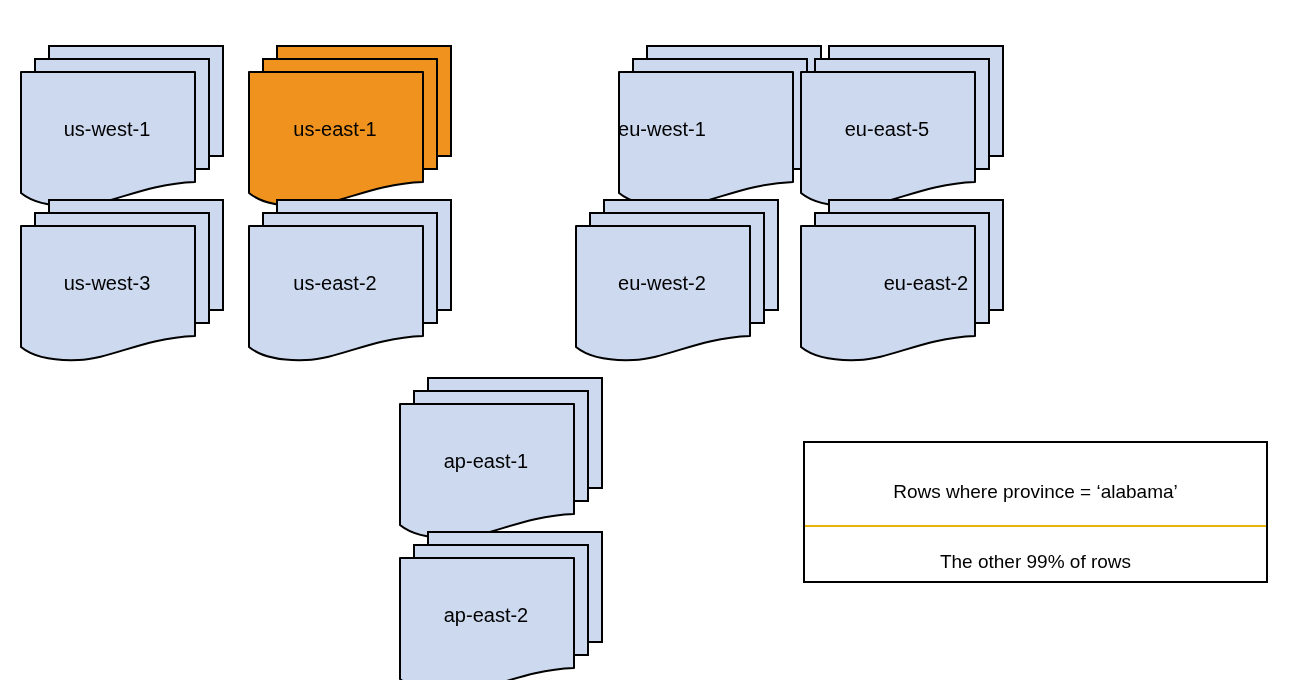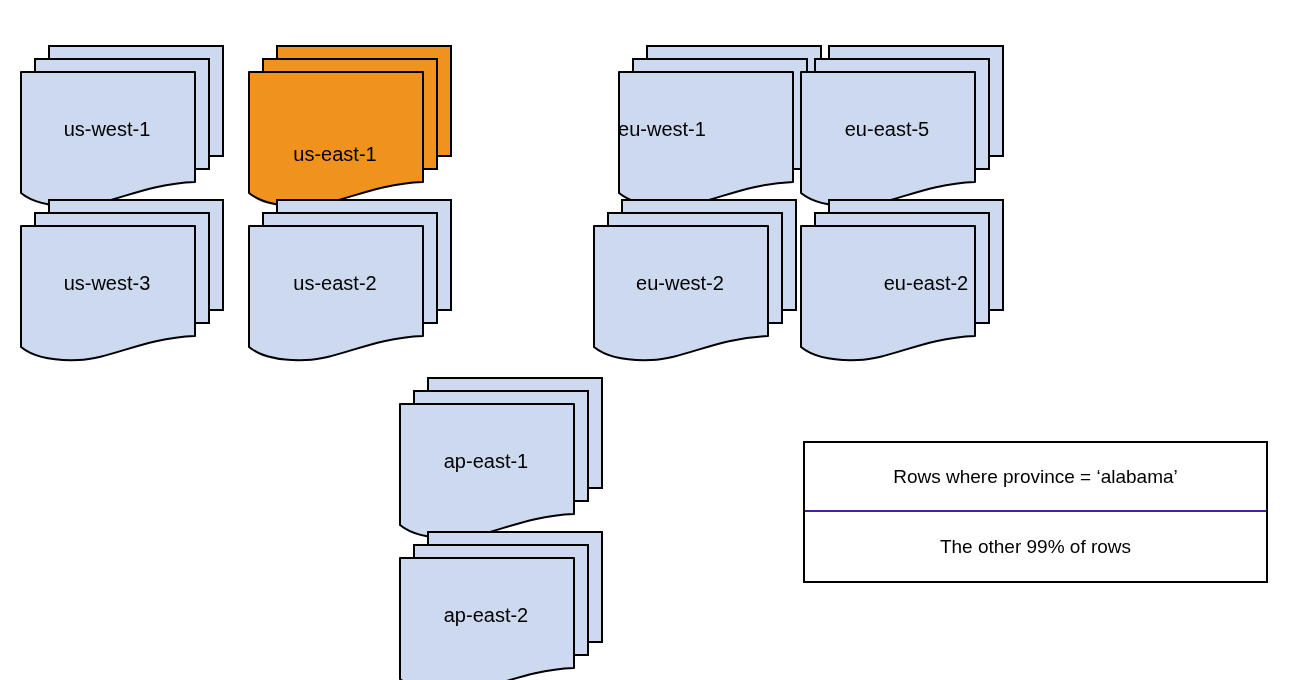--- a/index.html
+++ b/index.html
@@ -50,21 +50,22 @@
   .legend-row {
     height: 50%;
     box-sizing: border-box;
     display: flex;
     align-items: center;
     justify-content: center;
     font-size: 19px;
     color: #000000;
   }
   .legend-row-top {
-    border-bottom: 2px solid #4c1d95;
+    border-bottom: 2px solid #eab308;
+    margin-top: 15px;
   }
 </style>
 </head>
 <body>
 
 <div id="canvas">
 
   <div id="stacks-layer">
       <div class="doc-stack" style="left: 20px; top: 45px;">
         <svg width="206" height="155" viewBox="0 0 206 155">
@@ -73,21 +74,21 @@
           <path d="M 1 27 L 175 27 L 175 137 C 122.8 139 91.48 160 58.42 161 C 32.32 162 13.180000000000001 158 1 148 Z" fill="#ccd9ef" stroke="#000000" stroke-width="2" stroke-linejoin="round"></path>
         </svg>
         <div class="doc-label" style="top: 73px;">us-west-1</div>
       </div>
       <div class="doc-stack" style="left: 248px; top: 45px;">
         <svg width="206" height="155" viewBox="0 0 206 155">
           <rect x="29" y="1" width="174" height="110" fill="#ef921e" stroke="#000000" stroke-width="2"></rect>
           <rect x="15" y="14" width="174" height="110" fill="#ef921e" stroke="#000000" stroke-width="2"></rect>
           <path d="M 1 27 L 175 27 L 175 137 C 122.8 139 91.48 160 58.42 161 C 32.32 162 13.180000000000001 158 1 148 Z" fill="#ef921e" stroke="#000000" stroke-width="2" stroke-linejoin="round"></path>
         </svg>
-        <div class="doc-label" style="top: 73px; margin-top: 25px;">us-east-1</div>
+        <div class="doc-label" style="top: 73px;">us-east-1</div>
       </div>
       <div class="doc-stack" style="left: 575px; top: 45px; padding-left: 43px;">
         <svg width="206" height="155" viewBox="0 0 206 155">
           <rect x="29" y="1" width="174" height="110" fill="#ccd9ef" stroke="#000000" stroke-width="2"></rect>
           <rect x="15" y="14" width="174" height="110" fill="#ccd9ef" stroke="#000000" stroke-width="2"></rect>
           <path d="M 1 27 L 175 27 L 175 137 C 122.8 139 91.48 160 58.42 161 C 32.32 162 13.180000000000001 158 1 148 Z" fill="#ccd9ef" stroke="#000000" stroke-width="2" stroke-linejoin="round"></path>
         </svg>
         <div class="doc-label" style="top: 73px;">eu-west-1</div>
       </div>
       <div class="doc-stack" style="left: 800px; top: 45px;">
@@ -107,21 +108,21 @@
         <div class="doc-label" style="top: 73px;">us-west-3</div>
       </div>
       <div class="doc-stack" style="left: 248px; top: 199px;">
         <svg width="206" height="155" viewBox="0 0 206 155">
           <rect x="29" y="1" width="174" height="110" fill="#ccd9ef" stroke="#000000" stroke-width="2"></rect>
           <rect x="15" y="14" width="174" height="110" fill="#ccd9ef" stroke="#000000" stroke-width="2"></rect>
           <path d="M 1 27 L 175 27 L 175 137 C 122.8 139 91.48 160 58.42 161 C 32.32 162 13.180000000000001 158 1 148 Z" fill="#ccd9ef" stroke="#000000" stroke-width="2" stroke-linejoin="round"></path>
         </svg>
         <div class="doc-label" style="top: 73px;">us-east-2</div>
       </div>
-      <div class="doc-stack" style="left: 575px; top: 199px; margin-left: 18px;">
+      <div class="doc-stack" style="left: 575px; top: 199px;">
         <svg width="206" height="155" viewBox="0 0 206 155">
           <rect x="29" y="1" width="174" height="110" fill="#ccd9ef" stroke="#000000" stroke-width="2"></rect>
           <rect x="15" y="14" width="174" height="110" fill="#ccd9ef" stroke="#000000" stroke-width="2"></rect>
           <path d="M 1 27 L 175 27 L 175 137 C 122.8 139 91.48 160 58.42 161 C 32.32 162 13.180000000000001 158 1 148 Z" fill="#ccd9ef" stroke="#000000" stroke-width="2" stroke-linejoin="round"></path>
         </svg>
         <div class="doc-label" style="top: 73px;">eu-west-2</div>
       </div>
       <div class="doc-stack" style="left: 800px; top: 199px;">
         <svg width="206" height="155" viewBox="0 0 206 155">
           <rect x="29" y="1" width="174" height="110" fill="#ccd9ef" stroke="#000000" stroke-width="2"></rect>

